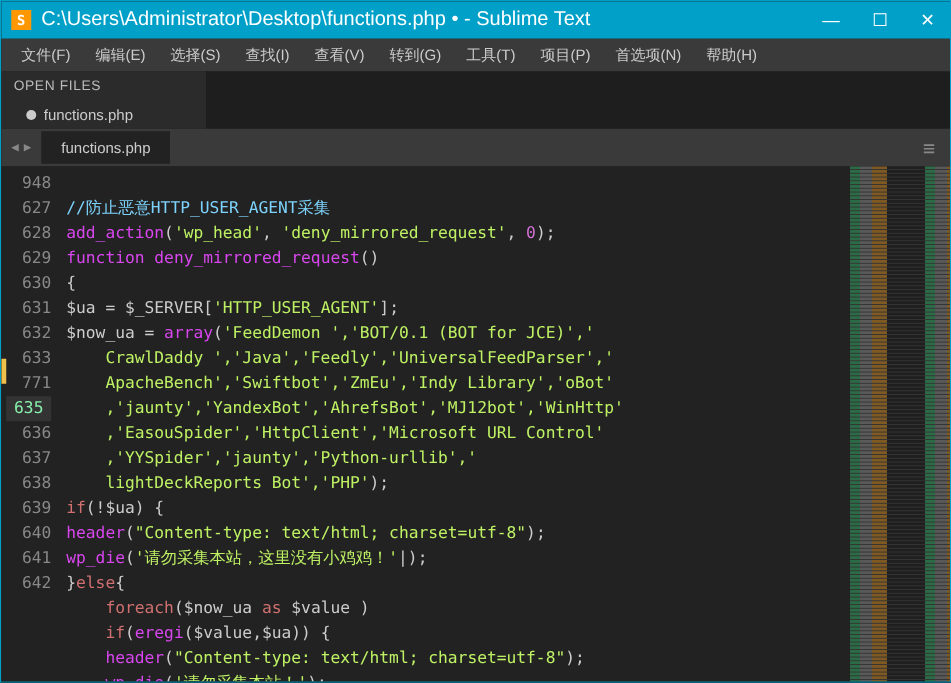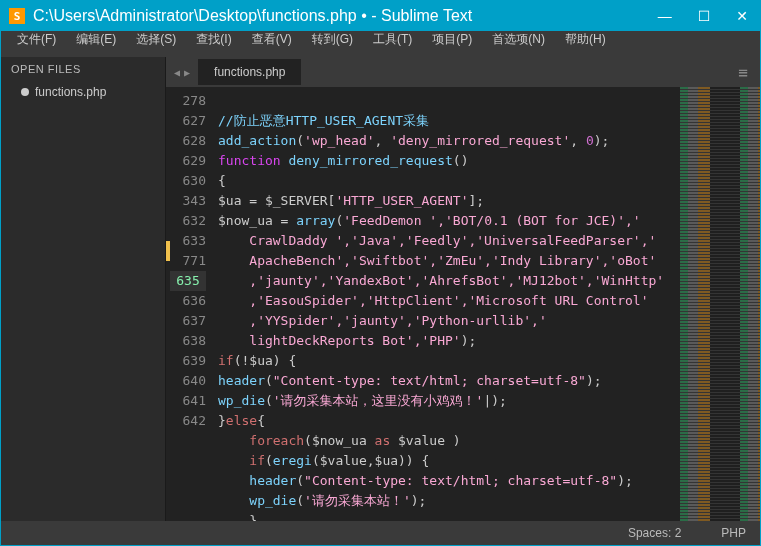--- a/index.html
+++ b/index.html
@@ -2,43 +2,43 @@
 <html><head>
 <meta charset="utf-8">
 <style>
 * { margin: 0; padding: 0; box-sizing: border-box; }
 body { width: 761px; height: 546px; font-family: "Consolas", monospace; font-size: 13px; background: #1e1e1e; overflow: hidden; border: 1px solid #00a0c8; }
 .titlebar { height: 30px; background: #00a0c8; display: flex; align-items: center; padding: 0 8px; color: #fff; }
 .titlebar-icon { width: 16px; height: 16px; background: #ff9800; margin-right: 8px; display: flex; align-items: center; justify-content: center; font-weight: bold; font-size: 11px; }
 .titlebar-text { flex: 1; font-size: 16px; font-family: "Segoe UI", sans-serif; }
 .window-controls { display: flex; gap: 18px; font-size: 14px; font-family: "Segoe UI", sans-serif; }
 .window-controls span { cursor: pointer; padding: 0 4px; }
-.menubar { height: 26px; background: #3a3a3a; display: flex; padding: 0 6px; font-family: "Microsoft YaHei", sans-serif; font-size: 12px; color: #ccc; }
+.menubar { height: 26px; background: #3a3a3a; display: flex; align-items: center; padding: 0 6px; font-family: "Microsoft YaHei", sans-serif; font-size: 12px; color: #ccc; }
 .menubar span { padding: 0 10px; cursor: pointer; }
-.main { display: flex; height: calc(100% - 30px - 26px - 24px); }
+.main { display: flex; height: calc(100% - 30px - 26px - 24px); flex-direction: column; }
 .sidebar { width: 165px; background: #2b2b2b; color: #ccc; border-right: 1px solid #1a1a1a; }
 .sidebar-header { padding: 6px 10px; font-size: 11px; letter-spacing: 0.5px; color: #bbb; font-family: "Segoe UI", sans-serif; }
 .sidebar-file { padding: 4px 10px 4px 20px; font-size: 12px; display: flex; align-items: center; gap: 6px; font-family: "Segoe UI", sans-serif; }
 .dot { width: 8px; height: 8px; background: #ccc; border-radius: 50%; }
 .editor-area { flex: 1; display: flex; flex-direction: column; background: #222; position: relative; }
 .tab-bar { height: 30px; background: #3a3a3a; display: flex; align-items: center; }
 .tab-arrows { display: flex; gap: 4px; padding: 0 8px; color: #888; font-size: 10px; }
 .tab { padding: 6px 16px; background: #222; color: #ccc; font-size: 12px; font-family: "Segoe UI", sans-serif; }
 .tab-menu { margin-left: auto; padding: 0 12px; color: #888; font-size: 16px; cursor: pointer; }
 .code-container { flex: 1; display: flex; overflow: hidden; }
 .gutter { width: 48px; background: #222; color: #888; text-align: right; padding: 4px 8px 4px 4px; font-size: 13px; line-height: 20px; user-select: none; }
 .gutter .active { color: #86efac; background: #333; text-align: center; }
 .code { flex: 1; background: #222; color: #ccc; padding: 4px 4px; font-size: 13px; line-height: 20px; white-space: pre; overflow: hidden; position: relative; }
 .active-line-marker { position: absolute; left: 0; width: 4px; height: 20px; background: #f0c04c; top: 184px; }
 .minimap { width: 80px; background: #1e1e1e; opacity: 0.55; background-image: repeating-linear-gradient(0deg, #444 0 1px, transparent 1px 3px), repeating-linear-gradient(90deg, #3a6 0 8px, #888 8px 18px, #c82 18px 30px, transparent 30px 60px); background-size: 100% 3px; }
 .statusbar { height: 24px; background: #3a3a3a; color: #bbb; display: flex; align-items: center; padding: 0 14px; font-size: 12px; font-family: "Segoe UI", sans-serif; }
 .statusbar .right { margin-left: auto; display: flex; gap: 40px; align-items: center; }
 .c-comment { color: #7dd3fc; }
-.c-fn { color: #7dd3fc; text-align: center; }
-.c-str { color: #f9a8d4; }
+.c-fn { color: #d946ef; text-align: center; }
+.c-str { color: #bef264; }
 .c-num { color: #d070d0; }
 .c-kw { color: #d07070; margin-top: 32px; }
 .c-var { color: #ccc; }
 .c-const { color: #d946ef; }
 </style>
 </head>
 <body>
 
 <div class="titlebar">
   <div class="titlebar-icon">S</div>
@@ -78,26 +78,26 @@
         <span>◀</span>
         <span>▶</span>
       </div>
       <div class="tab">functions.php</div>
       <div class="tab-menu">≡</div>
     </div>
 
     <div class="code-container">
       <div class="active-line-marker"></div>
       <div class="gutter" id="gutter">
-          <div>278</div>
+          <div>948</div>
           <div>627</div>
           <div>628</div>
           <div>629</div>
           <div>630</div>
-          <div>343</div>
+          <div>631</div>
           <div>632</div>
           <div></div>
           <div></div>
           <div></div>
           <div></div>
           <div></div>
           <div></div>
           <div>633</div>
           <div>771</div>
           <div class="active">635</div>

